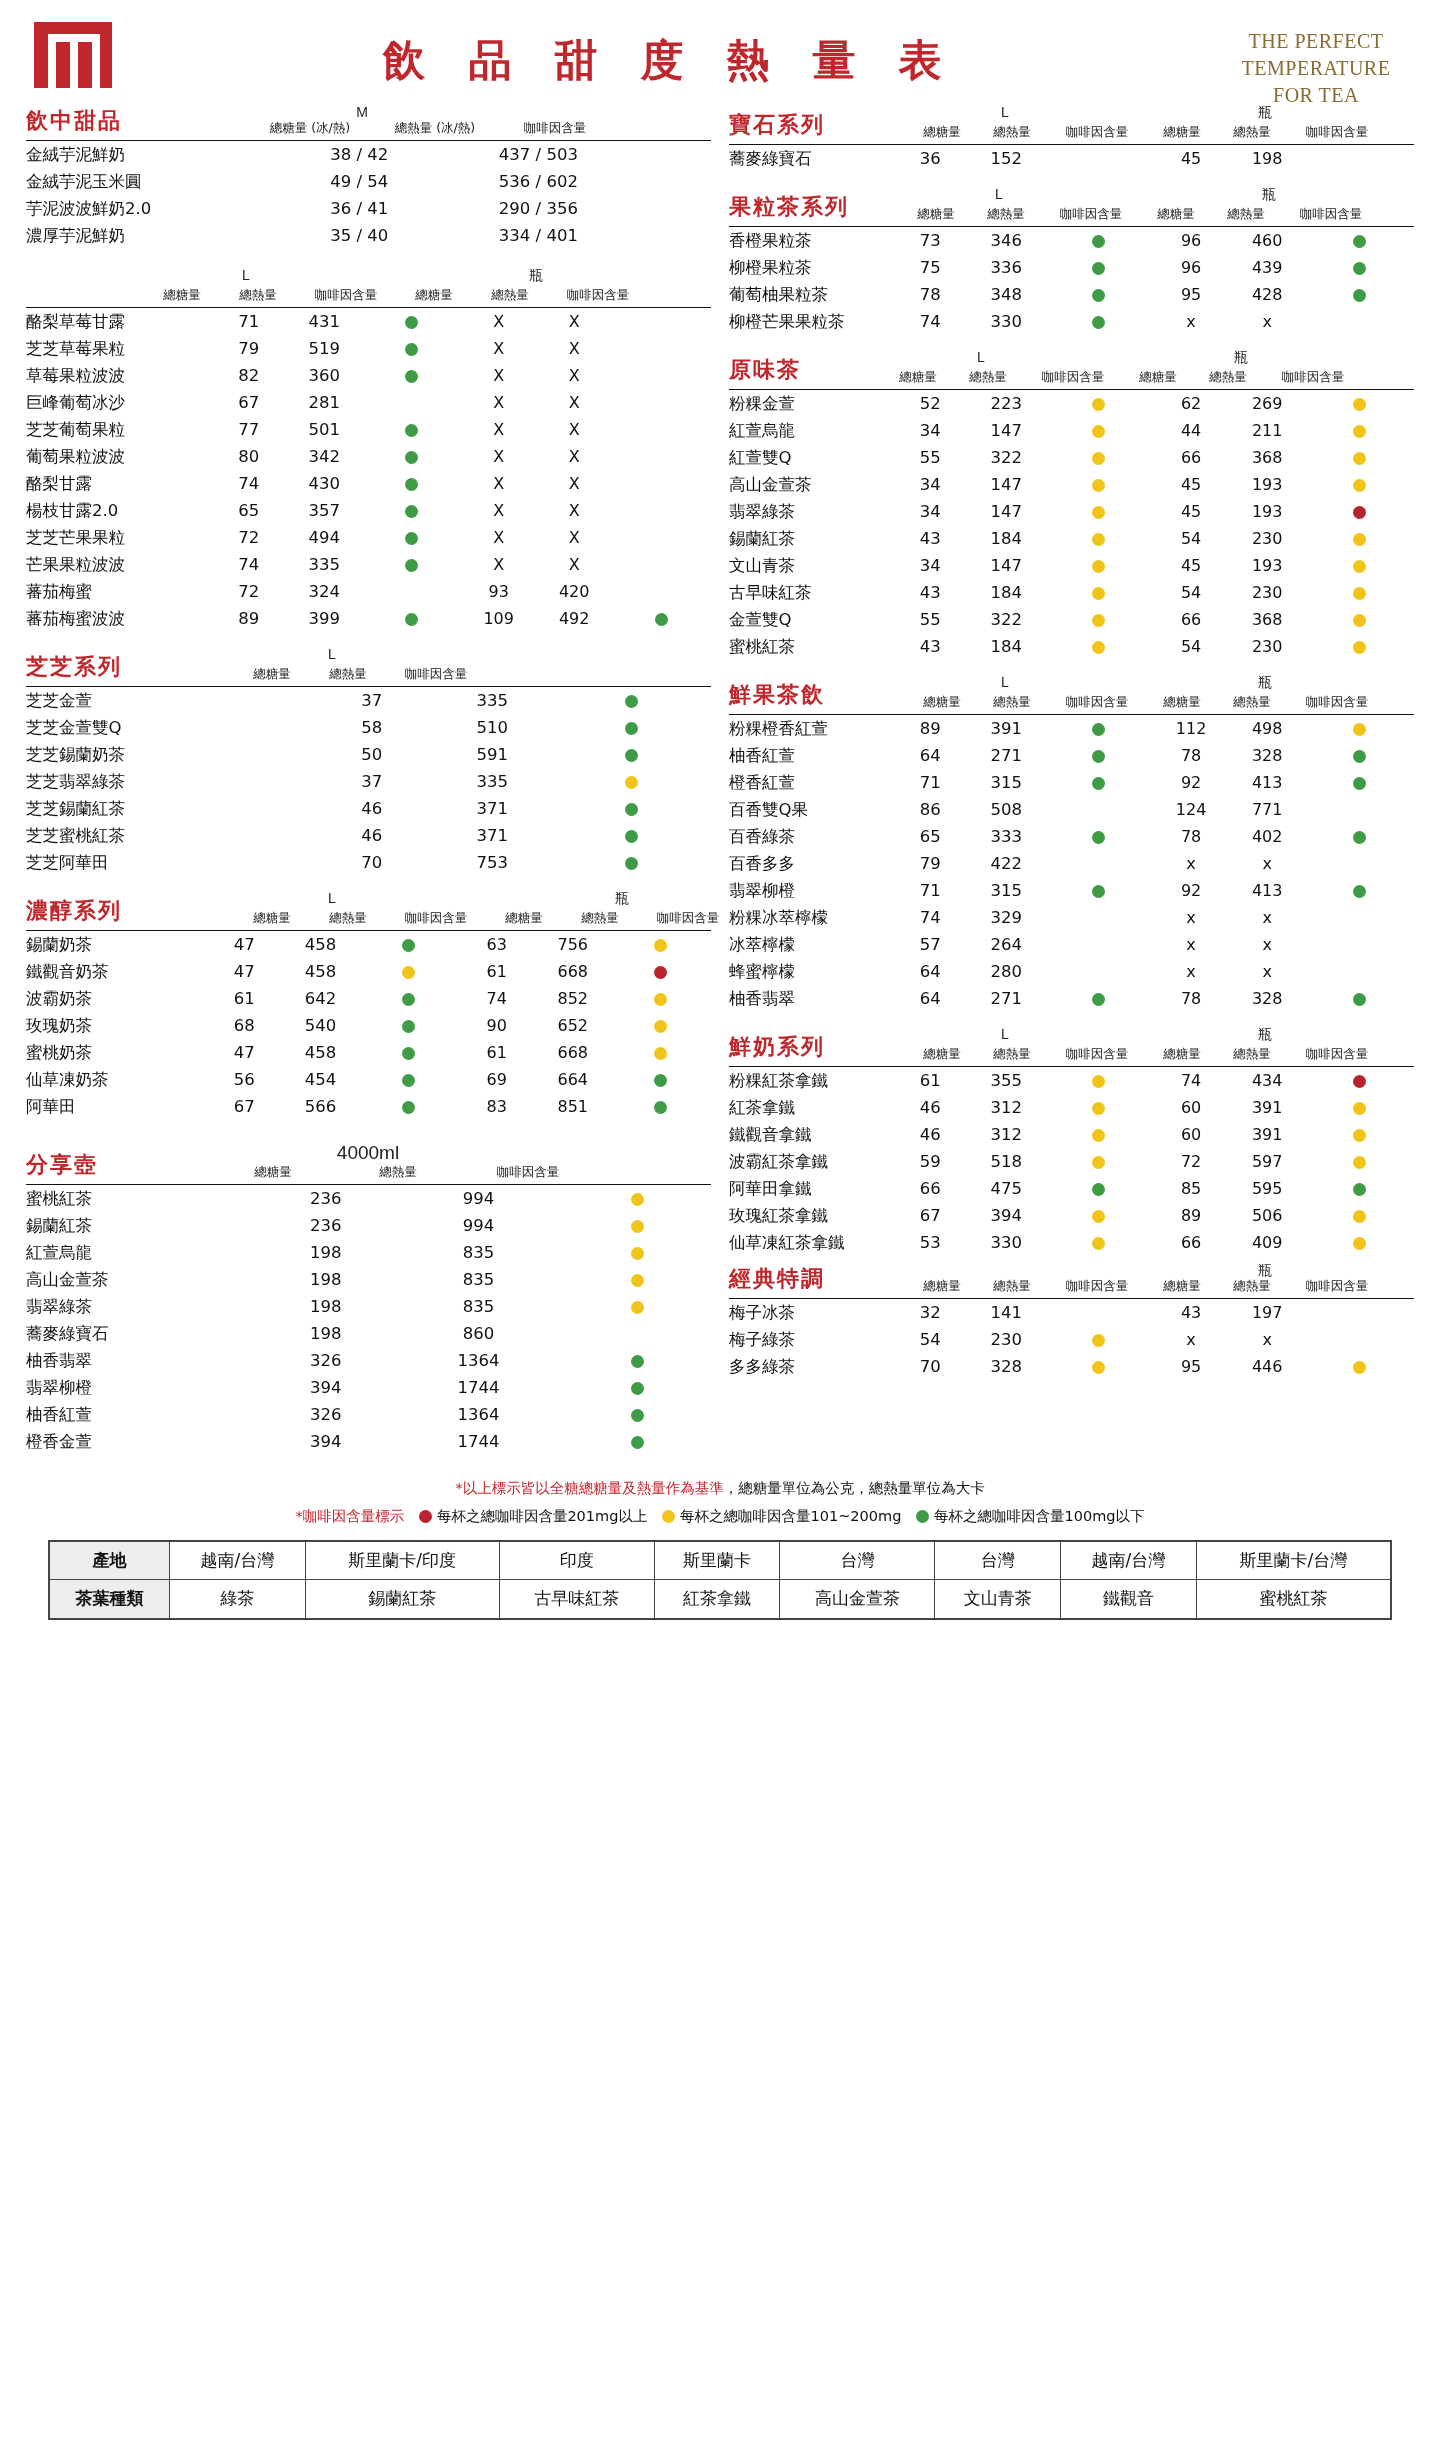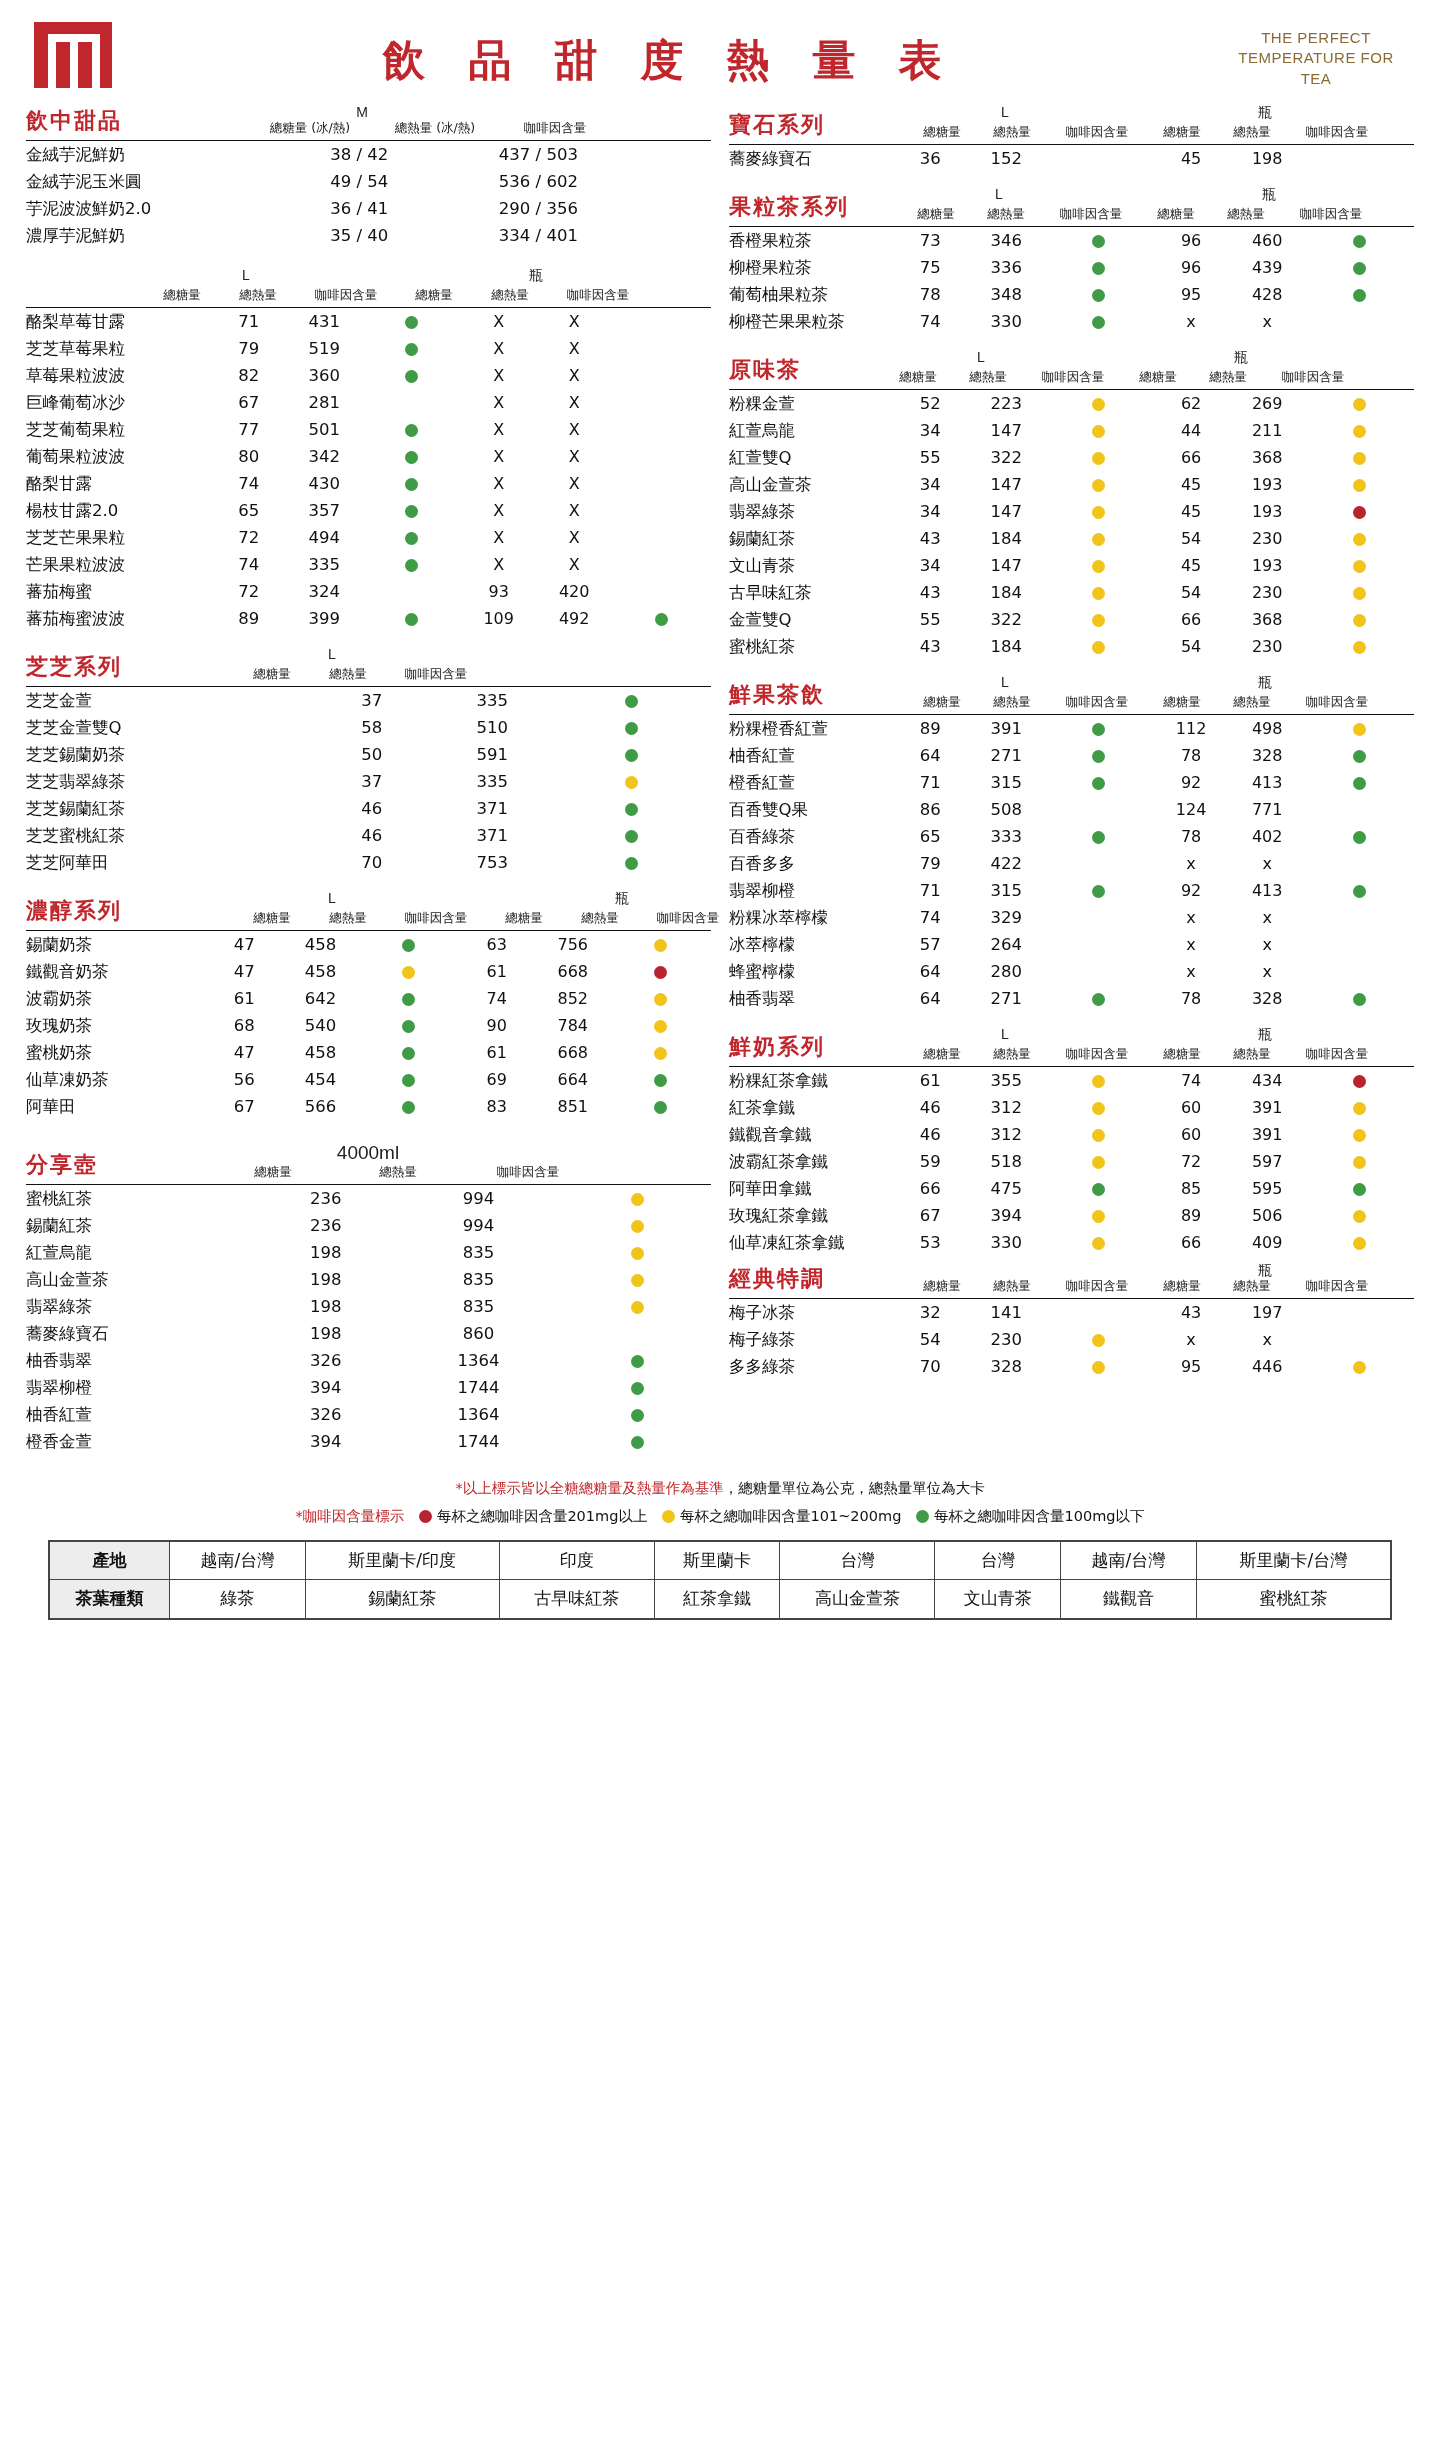--- a/index.html
+++ b/index.html
@@ -44,25 +44,25 @@
     font-size: 43px;
     font-weight: bold;
     letter-spacing: 14px;
     padding-top: 10px;
     font-family: "DejaVu Sans", "Liberation Sans", sans-serif;
   }
   .brand-en {
     width: 180px;
     text-align: center;
     color: #8a6a33;
-    font-size: 15px;
+    font-size: 20px;
     line-height: 1.35;
     letter-spacing: .5px;
     padding-top: 6px;
-    font-family: Liberation Sans, sans-serif;
+    font-family: Liberation Serif, serif;
   }
   
   .cols { display: flex; gap: 18px; }
   .col { width: 690px; }
   .rule { border-top: 1.5px solid #111; margin: 2px 0 0 0; }
 
   .sec { margin-bottom: 6px; }
   .sec-head {
     display: flex;
     align-items: flex-end;
@@ -448,21 +448,21 @@
                 <td class="num xcell" style="width:76px">74</td>
                 <td class="num xcell" style="width:76px">852</td>
                 <td class="dot" style="width:100px"><span class="dotc y"></span></td>
               </tr>
               <tr>
                 <td class="name" style="width:180px">玫瑰奶茶</td>
                 <td class="num" style="width:76px">68</td>
                 <td class="num" style="width:76px">540</td>
                 <td class="dot" style="width:100px"><span class="dotc g"></span></td>
                 <td class="num xcell" style="width:76px">90</td>
-                <td class="num xcell" style="width:76px">784</td>
+                <td class="num xcell" style="width:76px">652</td>
                 <td class="dot" style="width:100px"><span class="dotc y"></span></td>
               </tr>
               <tr>
                 <td class="name" style="width:180px">蜜桃奶茶</td>
                 <td class="num" style="width:76px">47</td>
                 <td class="num" style="width:76px">458</td>
                 <td class="dot" style="width:100px"><span class="dotc g"></span></td>
                 <td class="num xcell" style="width:76px">61</td>
                 <td class="num xcell" style="width:76px">668</td>
                 <td class="dot" style="width:100px"><span class="dotc y"></span></td>

